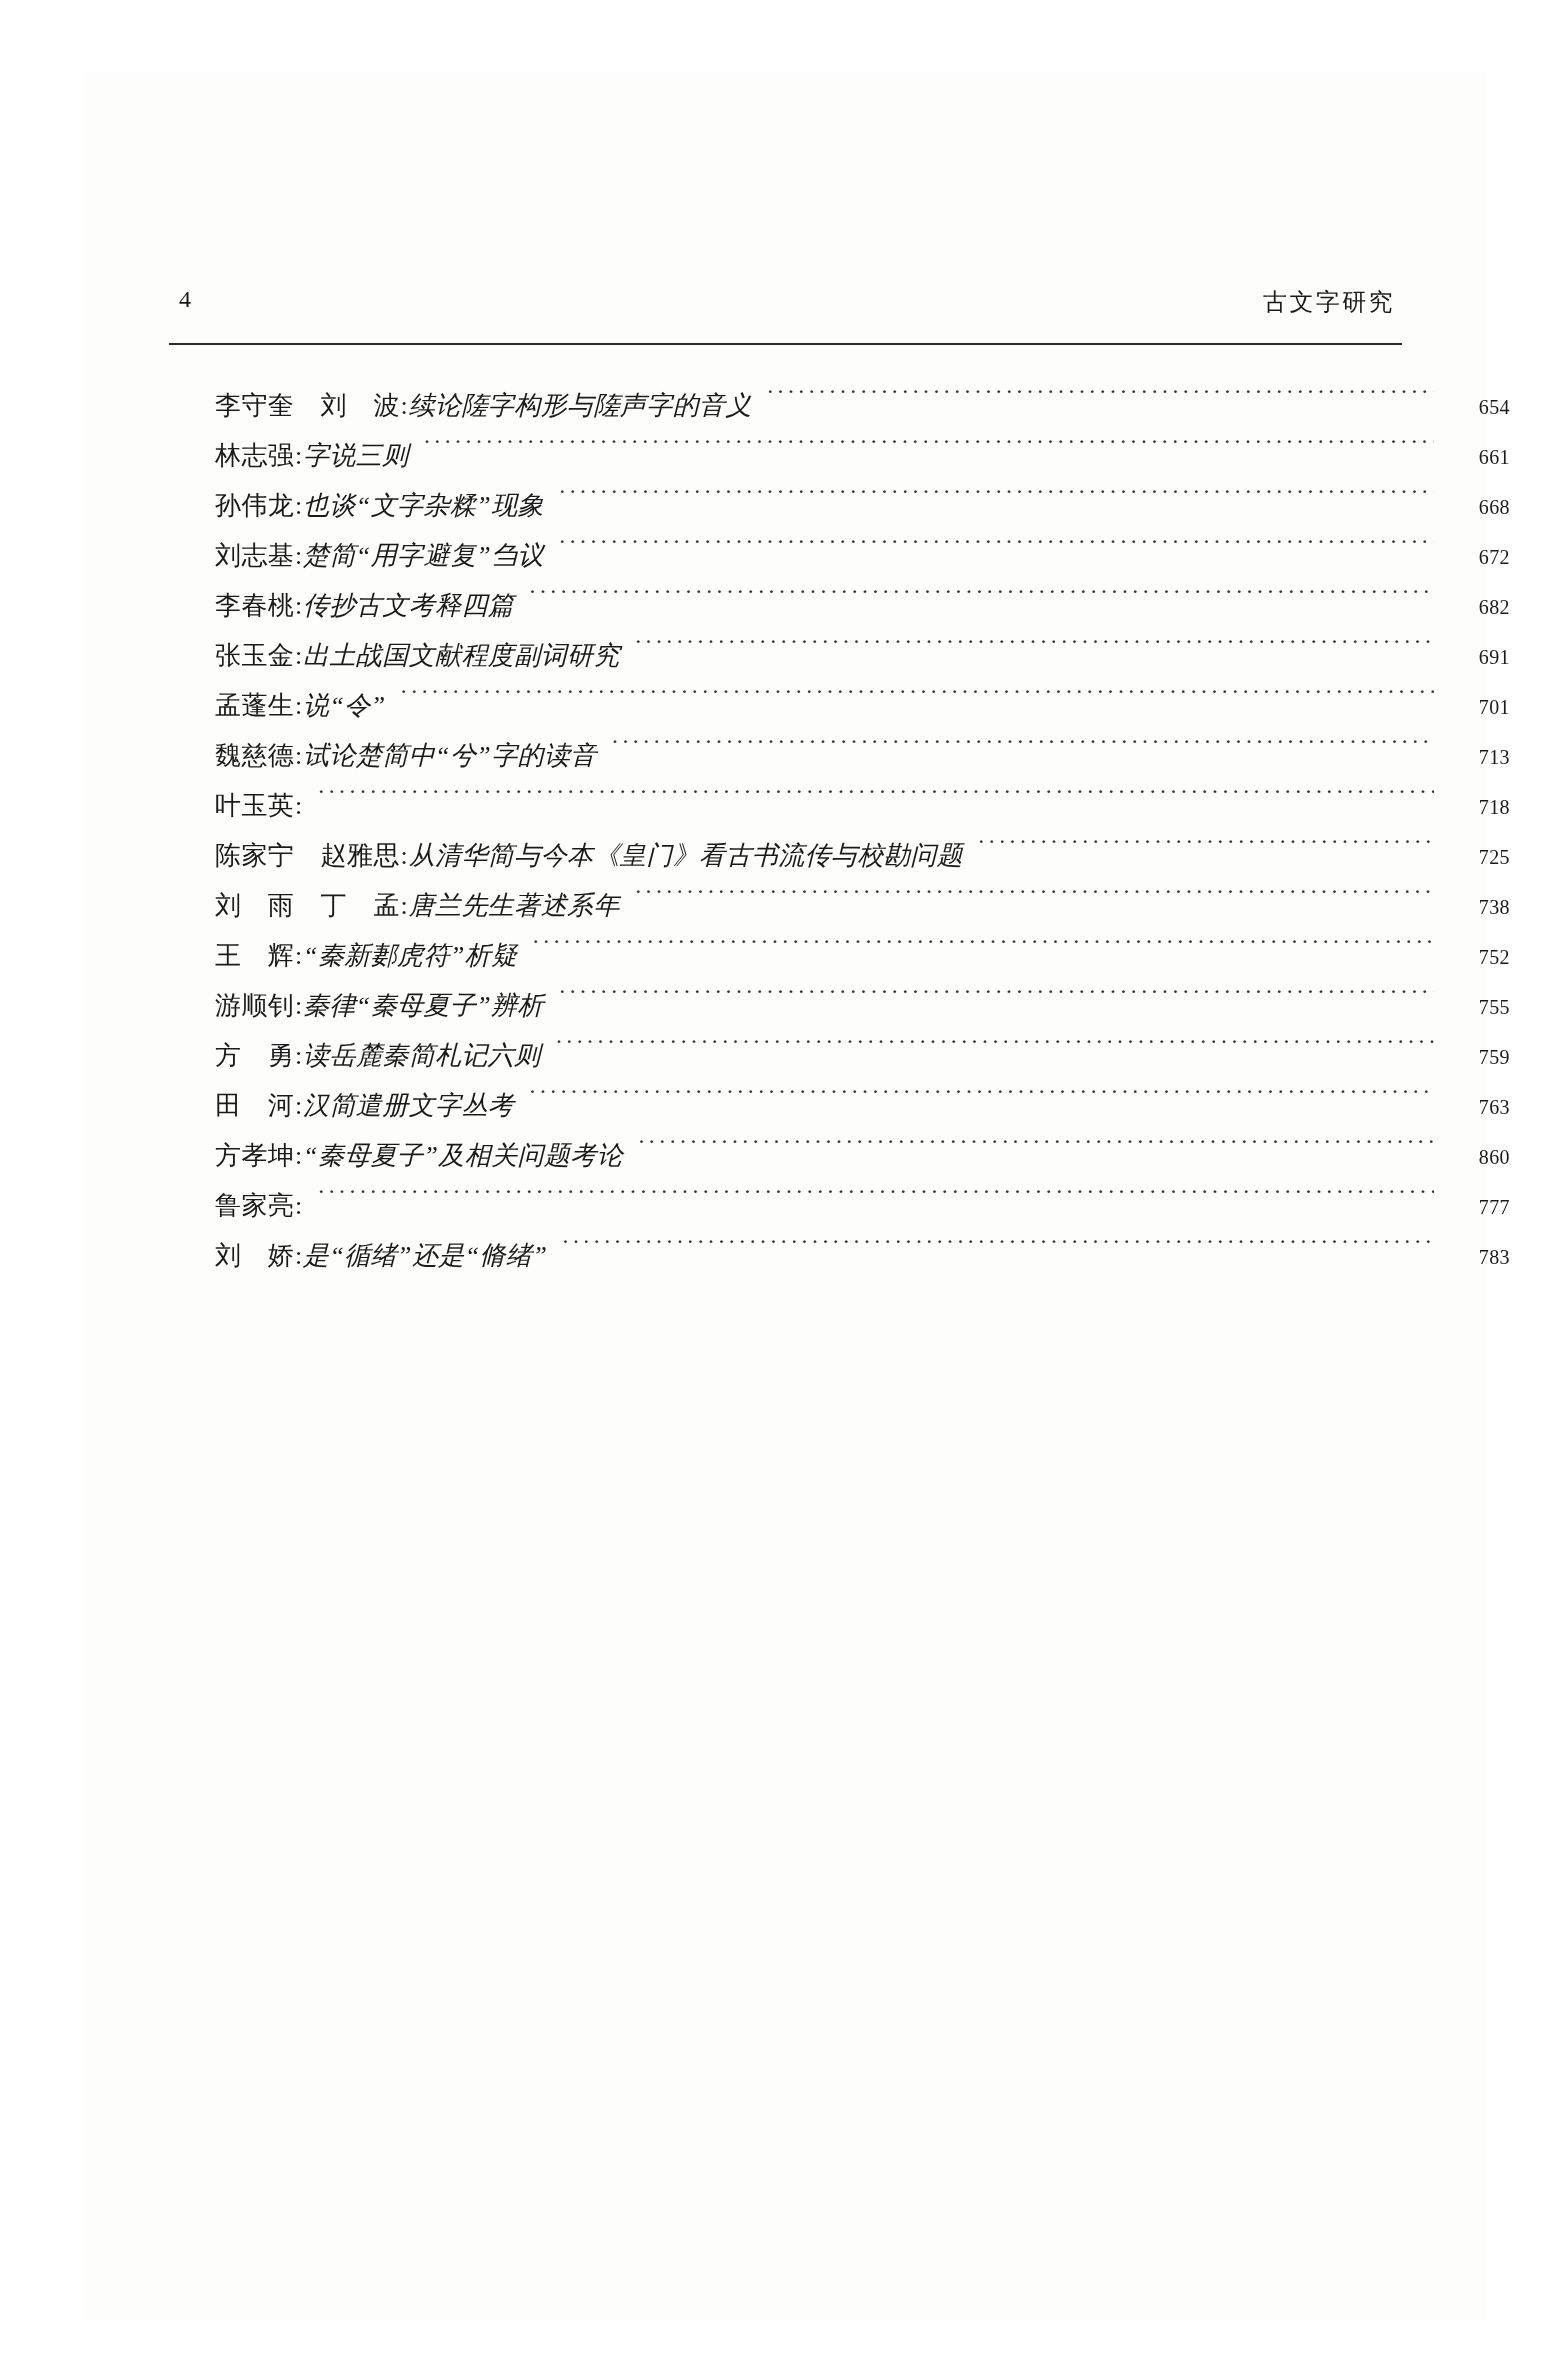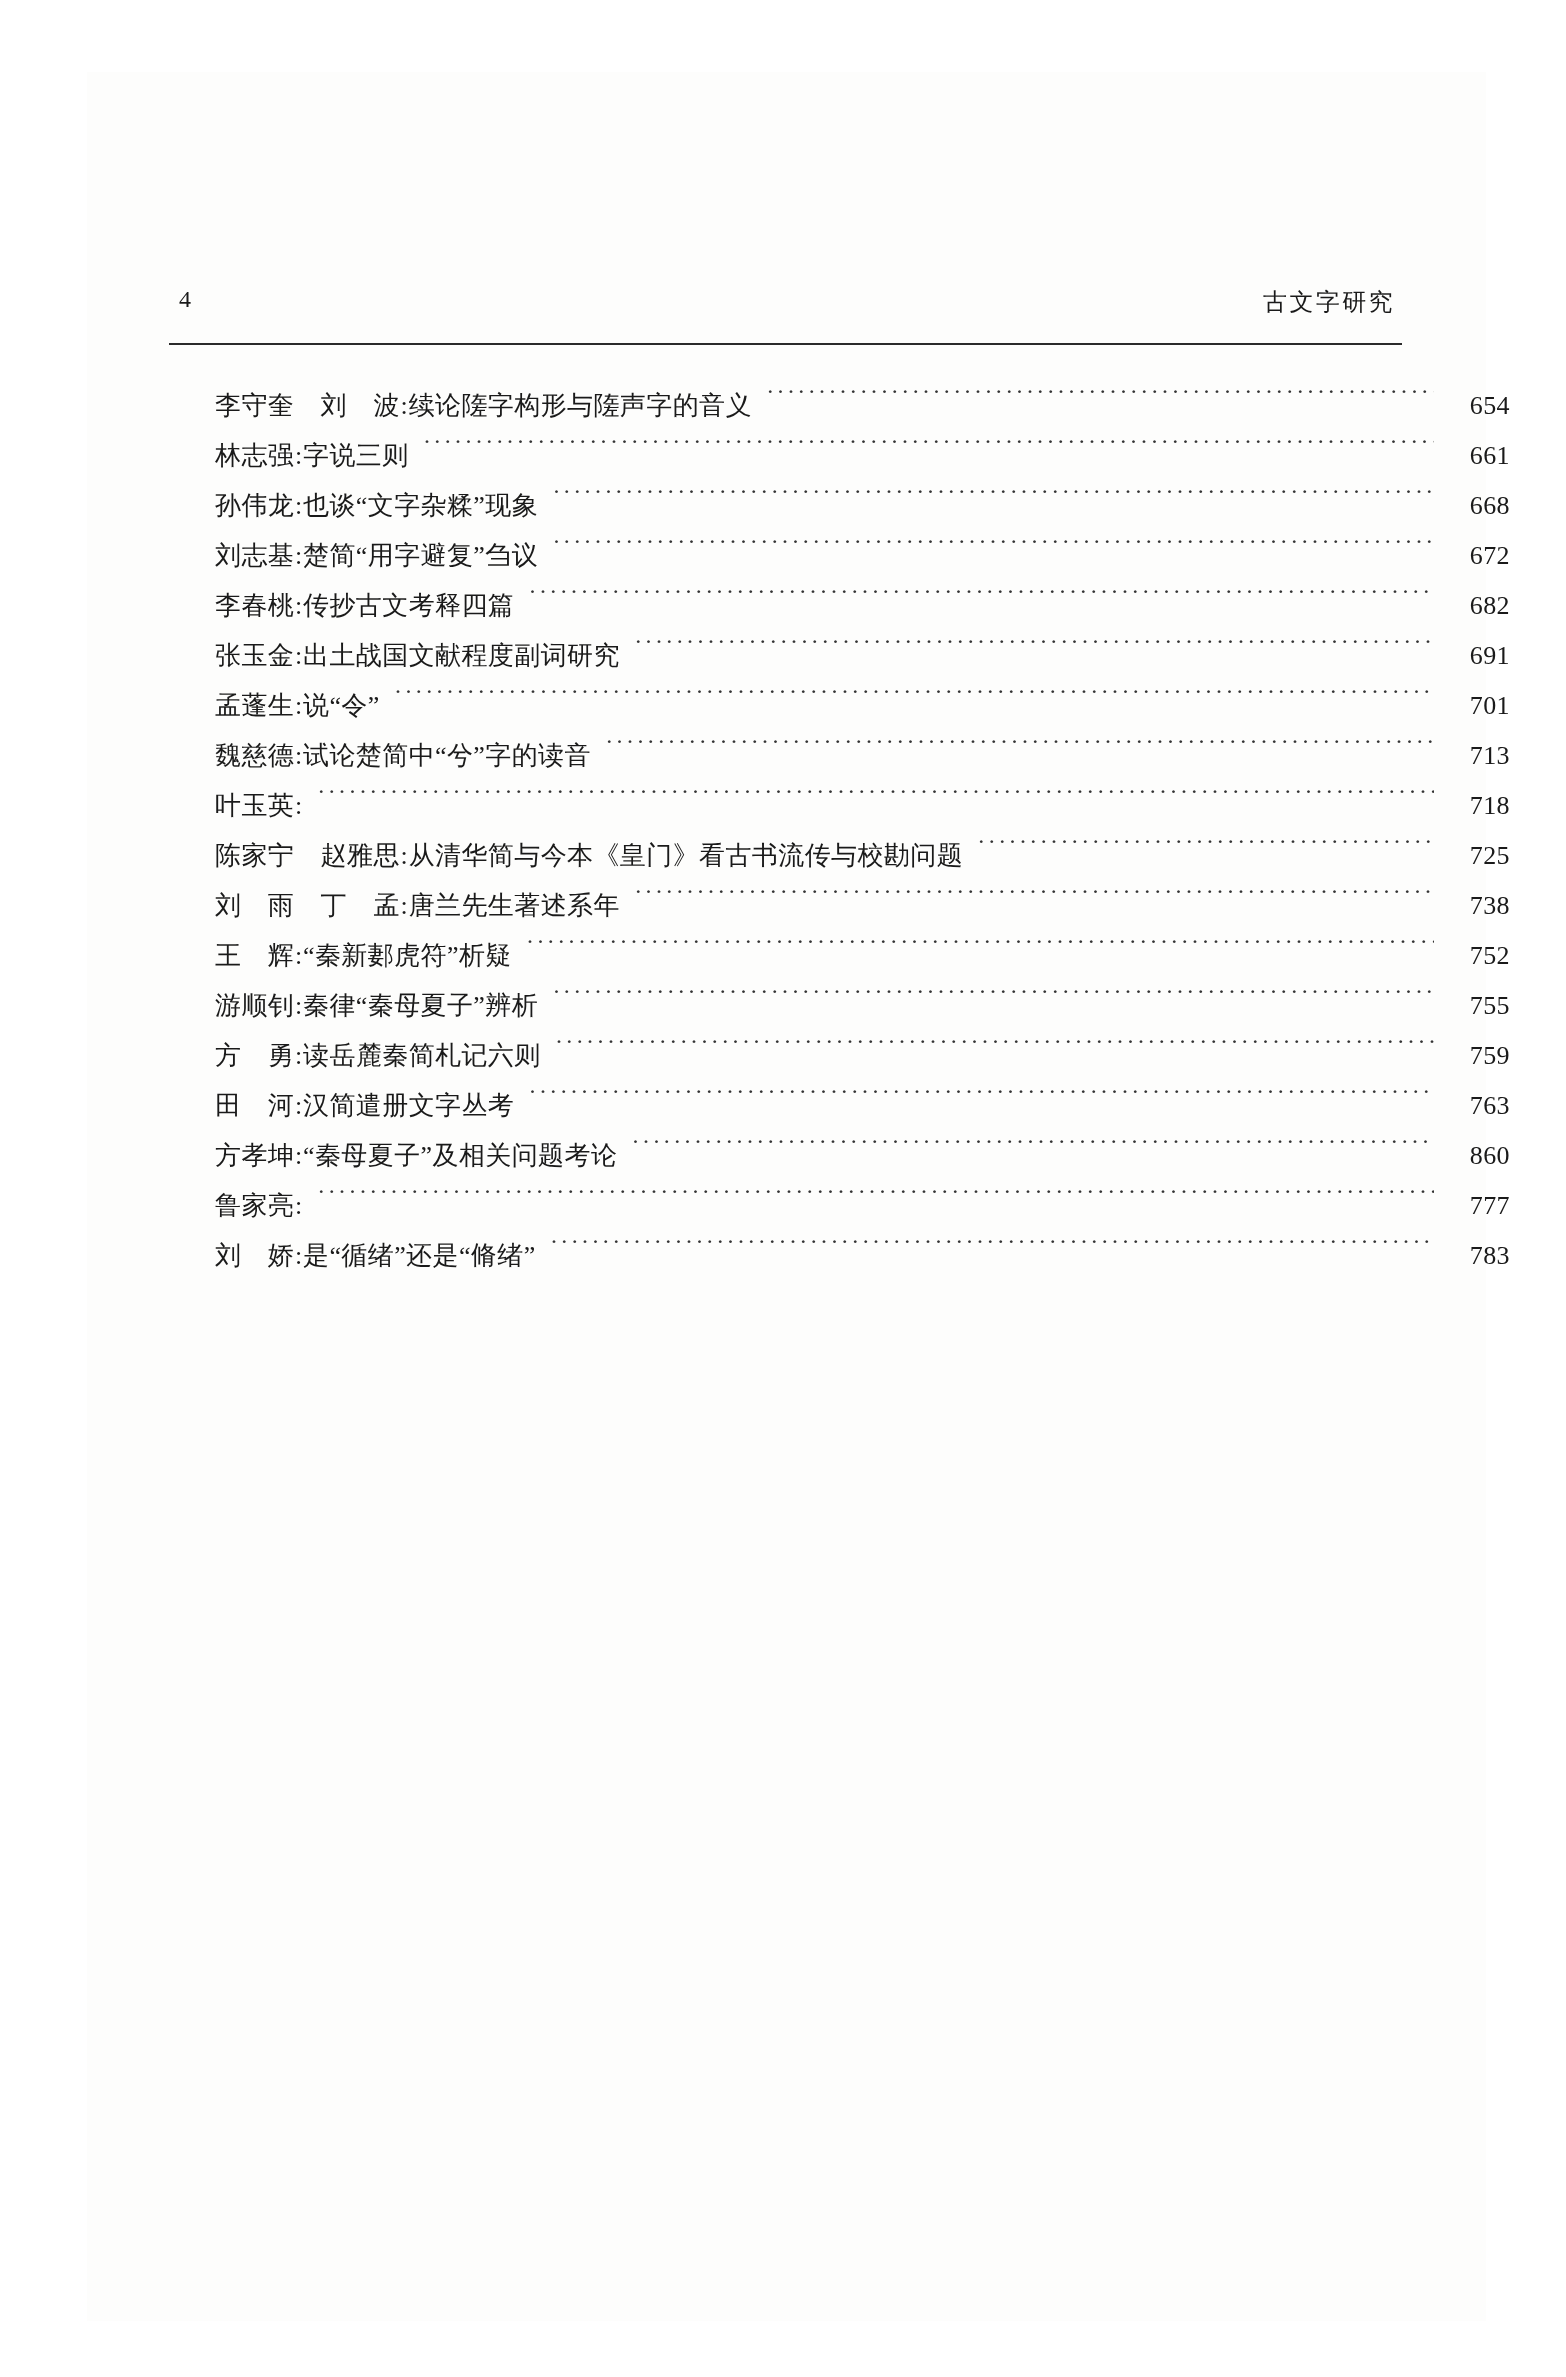--- a/index.html
+++ b/index.html
@@ -97,20 +97,21 @@
   }
 
   .entry-sep {
     flex: 0 0 auto;
     padding: 0 0.8px;
   }
 
   .entry-title {
     flex: 0 0 auto;
     letter-spacing: 0.4px;
+    font-style: italic;
   }
 
   .leader {
     flex: 1 1 auto;
     overflow: hidden;
     margin: 0 11px 0 14.3px;
     position: relative;
     height: 25.4px;
   }
   .leader::before {
@@ -121,21 +122,21 @@
     position: absolute;
     left: 0;
     bottom: -1.6px;
     white-space: nowrap;
   }
 
   .entry-page {
     flex: 0 0 auto;
     width: 65px;
     text-align: right;
-    font-size: 26px;
+    font-size: 20px;
     letter-spacing: 0.4px;
   }
 </style>
 </head>
 <body>
 
 <div class="page">
   <div class="page-inner"></div>
 
   <div class="header">

